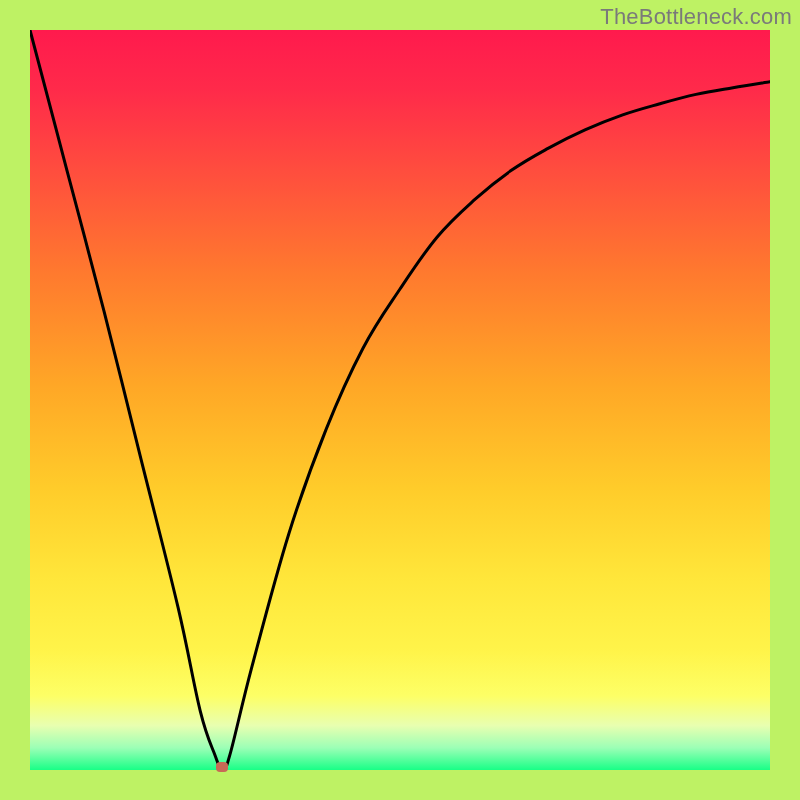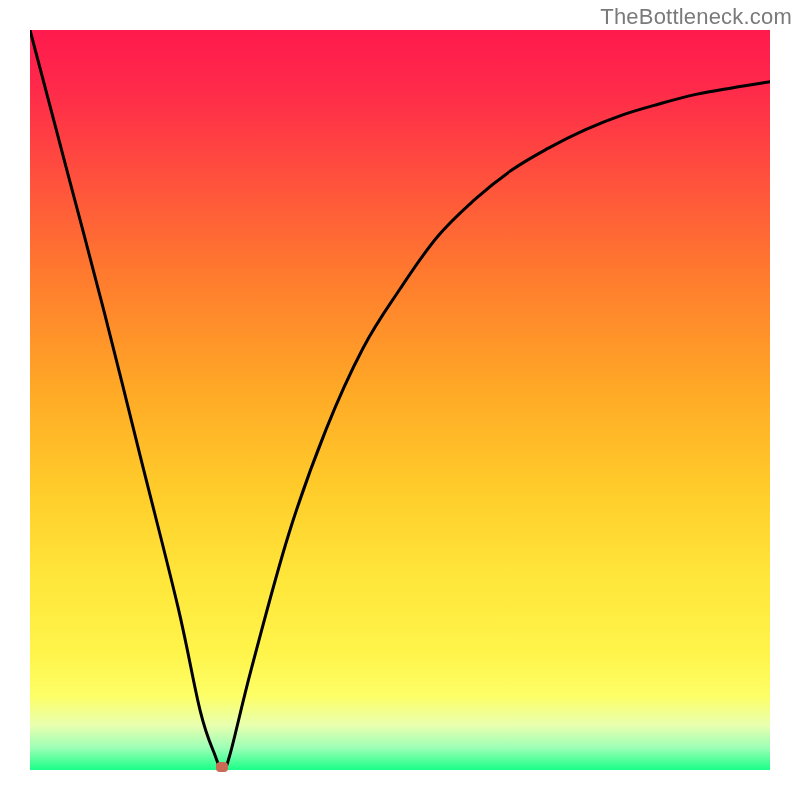--- a/index.html
+++ b/index.html
@@ -10,21 +10,21 @@
     background: #000;
     overflow: hidden;
     font-family: Arial, Helvetica, sans-serif;
   }
   .frame {
     position: absolute;
     top: 0;
     left: 0;
     width: 800px;
     height: 800px;
-    background: #ffffff;
+    background: #bef264;
   }
   .plot-area {
     position: absolute;
     top: 30px;
     left: 30px;
     width: 740px;
     height: 740px;
     background: linear-gradient(to bottom,
       #ff1a4d 0%,
       #ff2a4a 8%,

